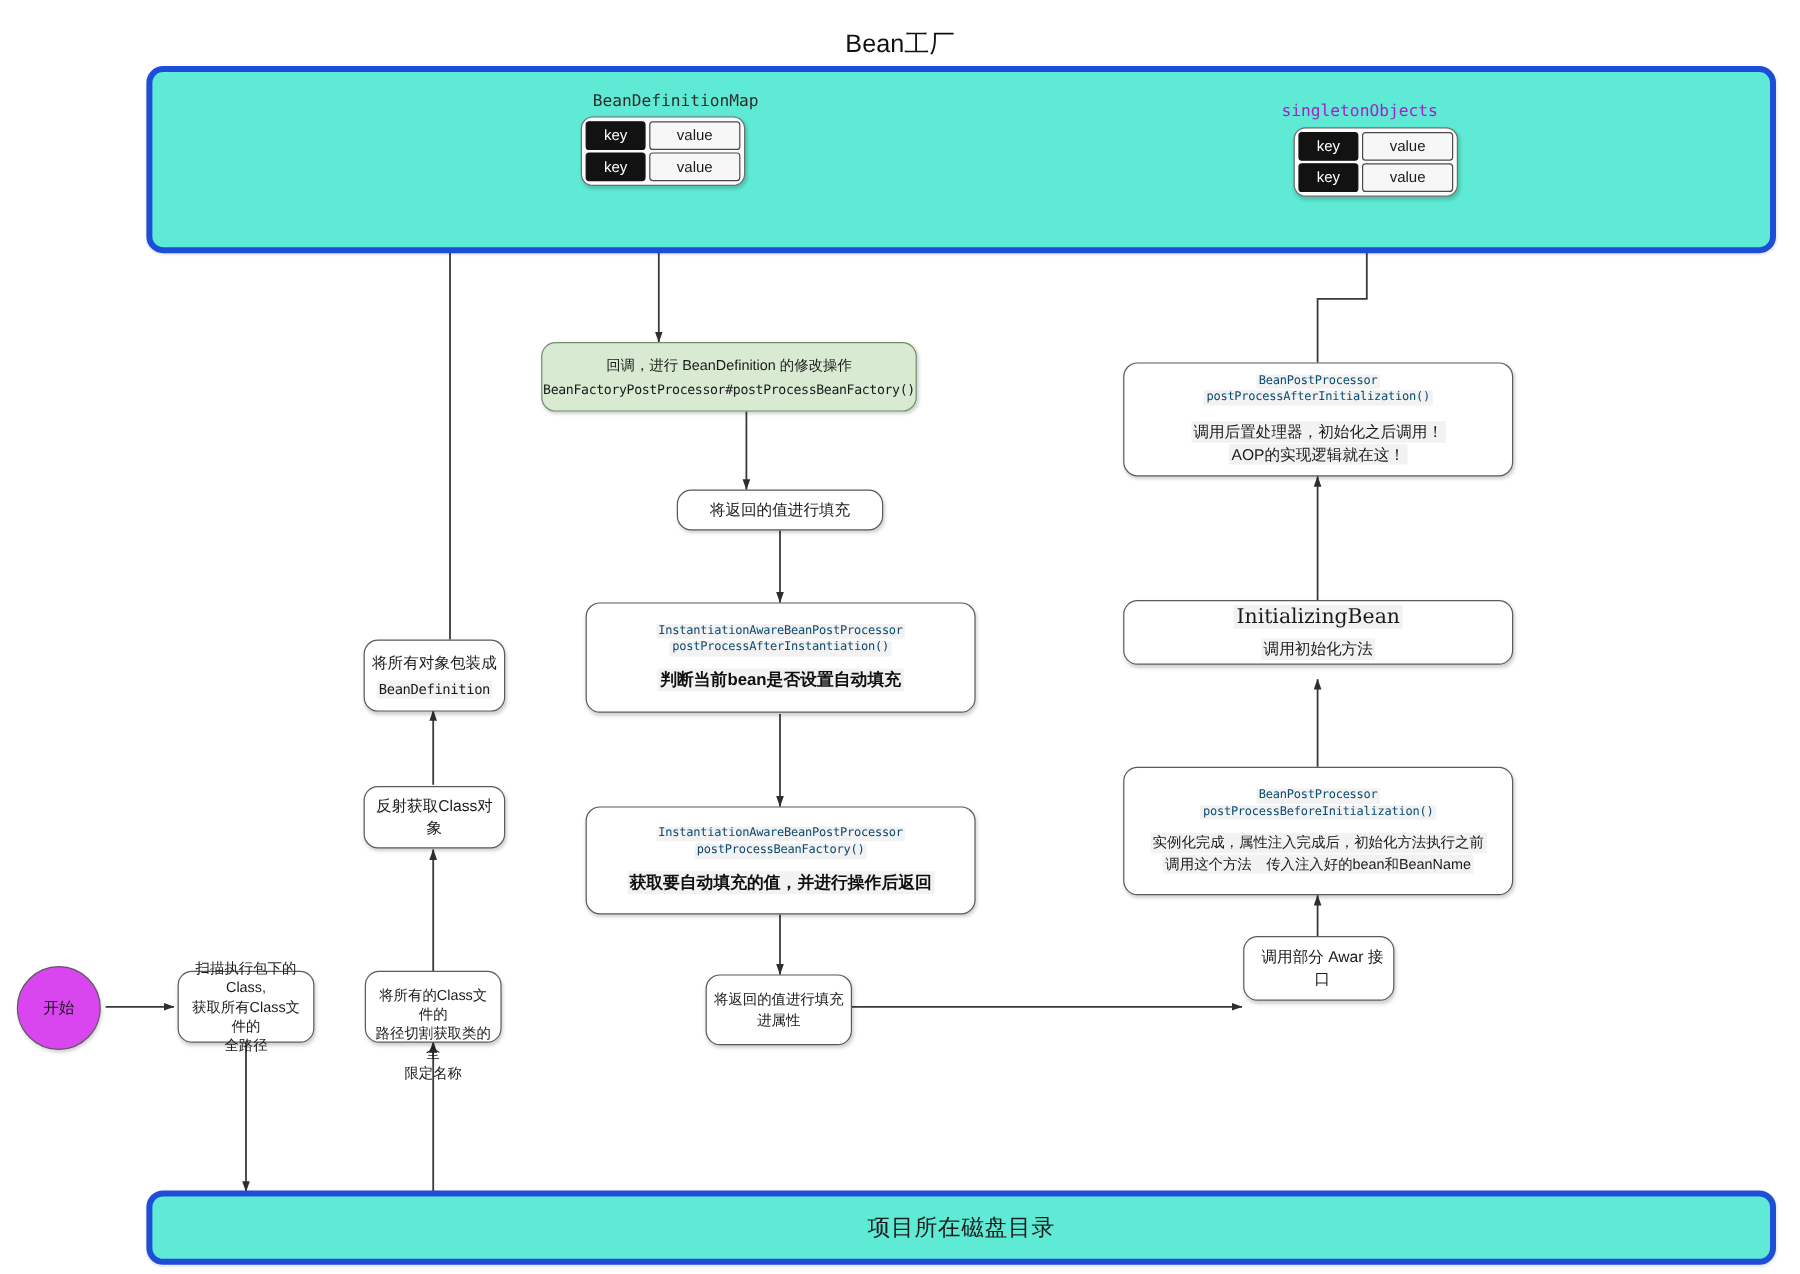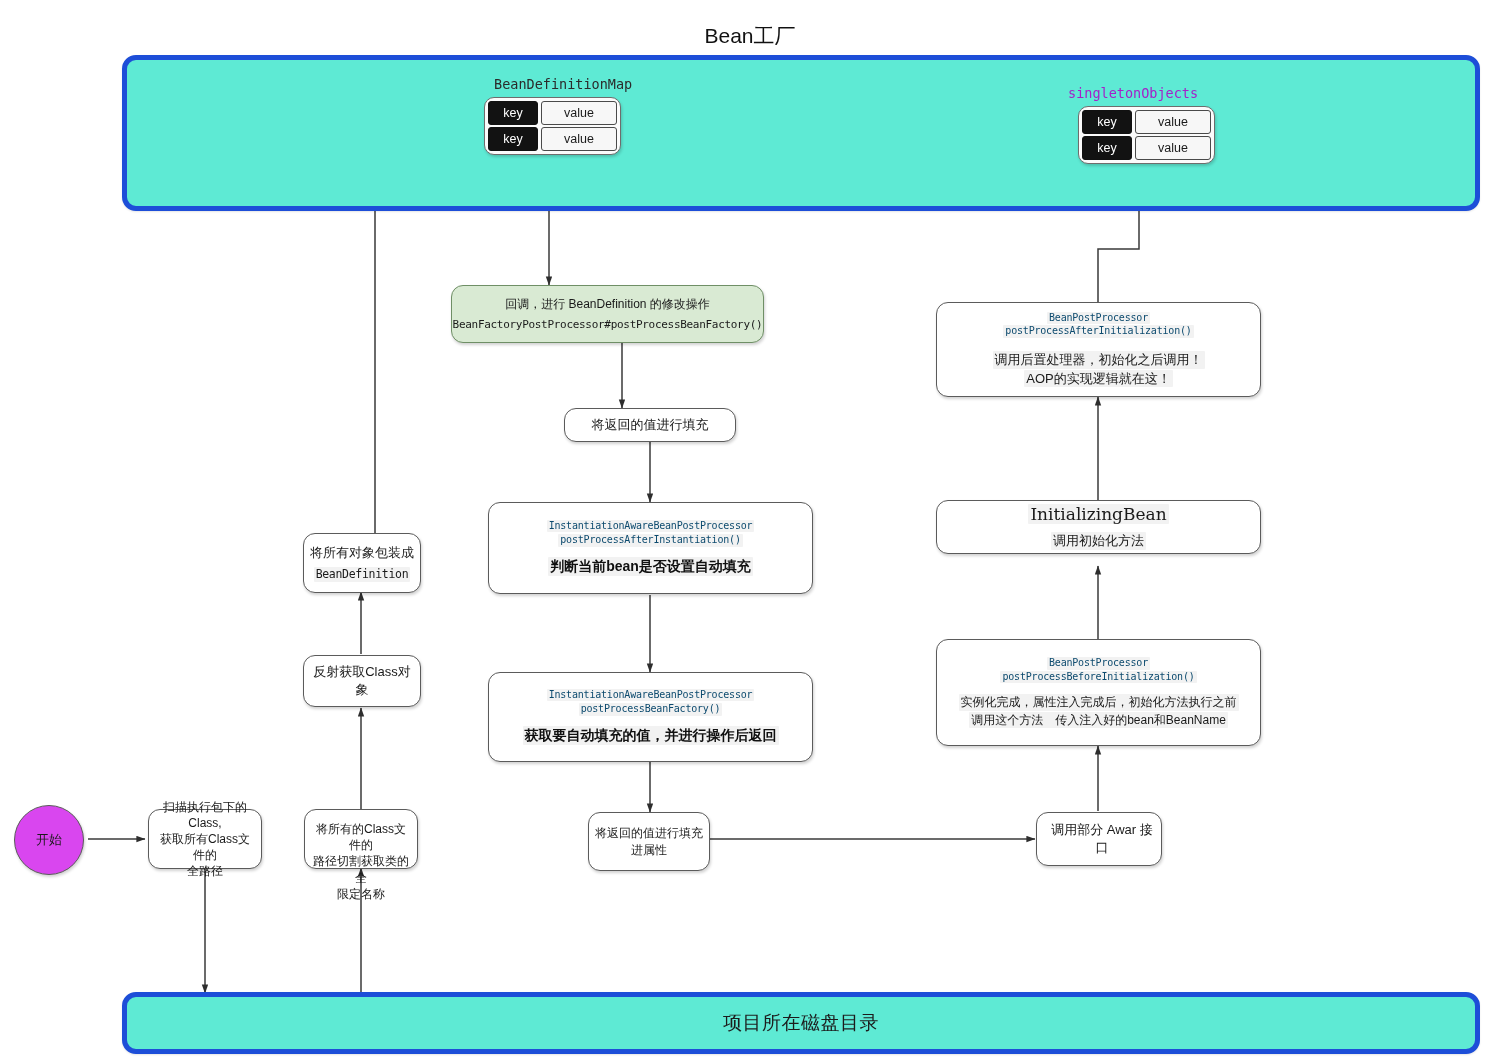--- a/index.html
+++ b/index.html
@@ -291,21 +291,21 @@
     <div class="mono hl">InstantiationAwareBeanPostProcessor</div>
     <div class="mono hl">postProcessBeanFactory()</div>
     <div class="cn-bold hl" style="margin-top:8px;">获取要自动填充的值，并进行操作后返回</div>
   </div>
 
   <div class="node box" style="left:588px; top:812px; width:122px; height:59px;">
     <div class="cn-sm" style="white-space:pre-line;">将返回的值进行填充
 进属性</div>
   </div>
 
-  <div class="node box" style="left:1036px; top:812px; width:126px; height:54px;padding-left:12px;">
+  <div class="node box" style="left:1036px; top:780px; width:126px; height:54px;padding-left:12px;">
     <div class="cn">调用部分 Awar 接口</div>
   </div>
 
   <div class="node box" style="left:936px; top:639px; width:325px; height:107px; gap:1px;">
     <div class="mono hl">BeanPostProcessor</div>
     <div class="mono hl">postProcessBeforeInitialization()</div>
     <div class="cn-sm hl" style="margin-top:10px;">实例化完成，属性注入完成后，初始化方法执行之前</div>
     <div class="cn-sm hl">调用这个方法　传入注入好的bean和BeanName</div>
   </div>
 

